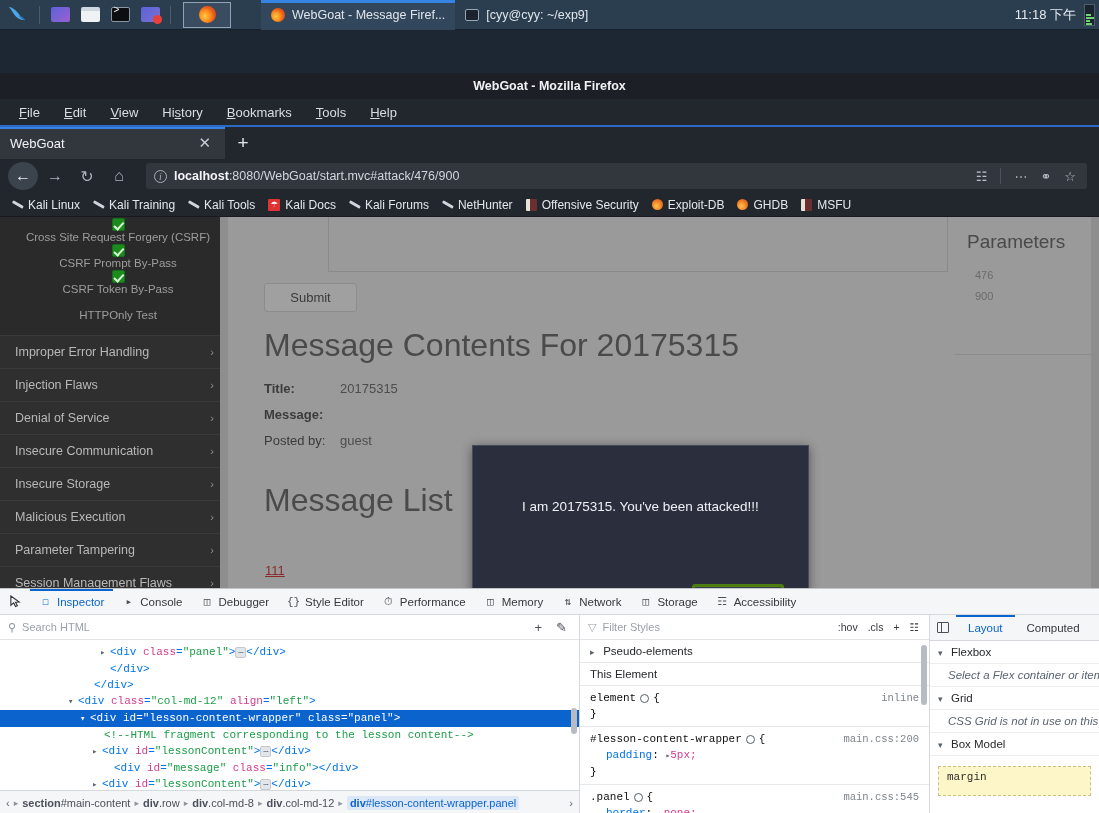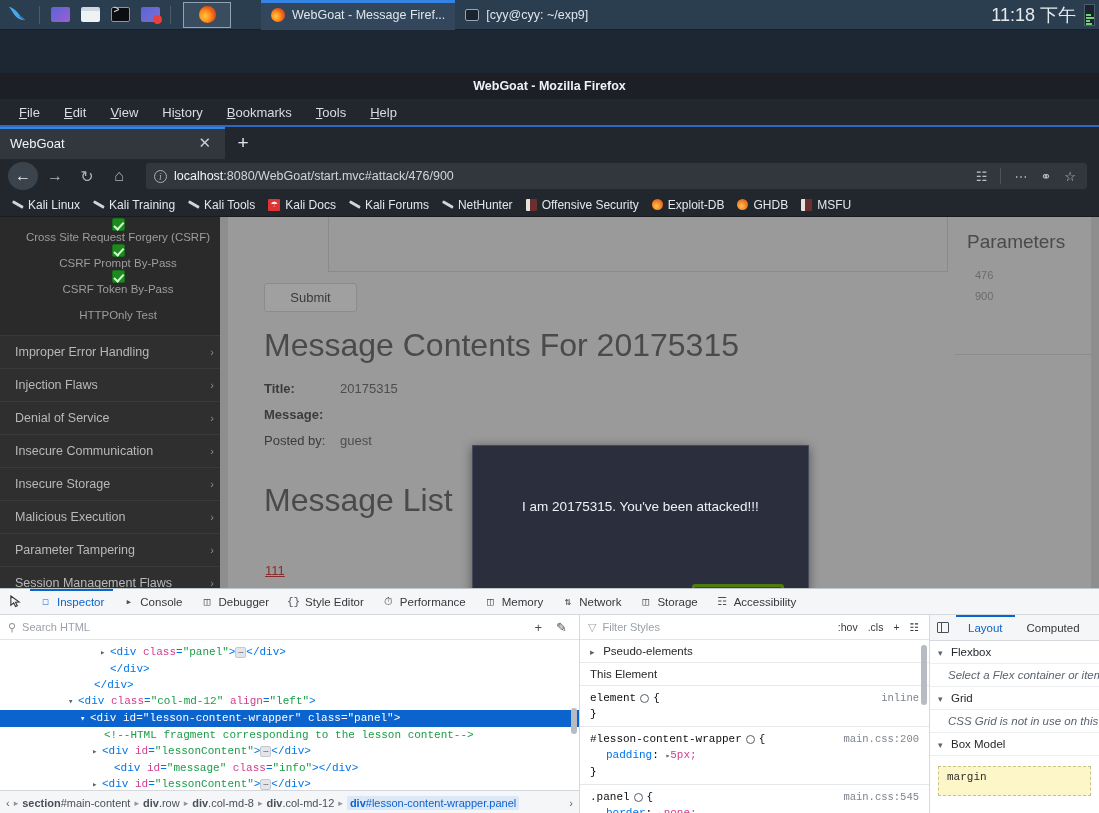--- a/index.html
+++ b/index.html
@@ -54,21 +54,21 @@
     display: flex; align-items: center; gap: 7px; padding: 0 10px; height: 30px;
     font-size: 12.5px; color: #dfe5eb; position: relative;
   }
   .tb-win.active:before {
     content:""; position:absolute; left:0; right:0; top:0; height:3px; background:#3584e4;
   }
   .tb-win.active { background: #33475c; }
   .tb-miniterm { width: 14px; height: 12px; border: 1px solid #98a5b2; border-radius: 2px;
     background: #1b242e; }
   .tb-right { margin-left: auto; display: flex; align-items: center; gap: 8px;
-    padding-right: 4px; font-size: 18px; color: #e4e9ee; }
+    padding-right: 4px; font-size: 13px; color: #e4e9ee; }
   .tb-graph { width: 11px; height: 22px; background: #1b242e;
     border: 1px solid #4a5c6e; display:flex; flex-direction:column; justify-content:flex-end; }
   .tb-graph i { display:block; height:2px; background:#6ed56e; margin:1px 1px 0 1px; }
 
   
   #ffwin {
     position: absolute; left: 0; top: 30px; width: 1099px; height: 558px;
     background: #22272e;
     margin-top: 43px;
   }
@@ -101,21 +101,21 @@
     color: #a9b2bc; font-size: 16px; border-radius: 50%; }
   .nav-btn.back { background: #3b434c; color: #e6ebf0; }
   #urlbar {
     flex: 1; height: 26px; background: #32373e; border-radius: 3px; margin: 0 4px 0 10px;
     display: flex; align-items: center; padding: 0 8px; gap: 7px;
   }
   #urlbar .info-ic { width: 13px; height: 13px; border: 1.2px solid #a6aeb8; border-radius: 50%;
     color: #a6aeb8; font-size: 10px; line-height: 11px; text-align: center; font-style: italic;
     font-family: "Liberation Serif", serif; }
   #urlbar .url { flex: 1; font-size: 12.5px; color: #cfd5dc; white-space: nowrap; overflow: hidden; }
-  #urlbar .url b { color: #f2f4f7; font-weight: normal; }
+  #urlbar .url b { color: #f2f4f7; font-weight: bold; }
   .ub-ic { color: #b9c0c9; font-size: 13px; padding: 0 3px; }
   .ub-div { width: 1px; height: 16px; background: #4a525c; margin: 0 3px; }
 
   #ff-bookmarks {
     height: 24px; background: #22272e; display: flex; align-items: center;
     padding-left: 6px; gap: 1px; overflow: hidden; border-bottom: 1px solid #171b20;
   }
   .bm { display: flex; align-items: center; gap: 5px; padding: 2px 6px;
     font-size: 12px; color: #e3e7ec; white-space: nowrap; }
   .bm-drag { width: 11px; height: 11px; position: relative; }

